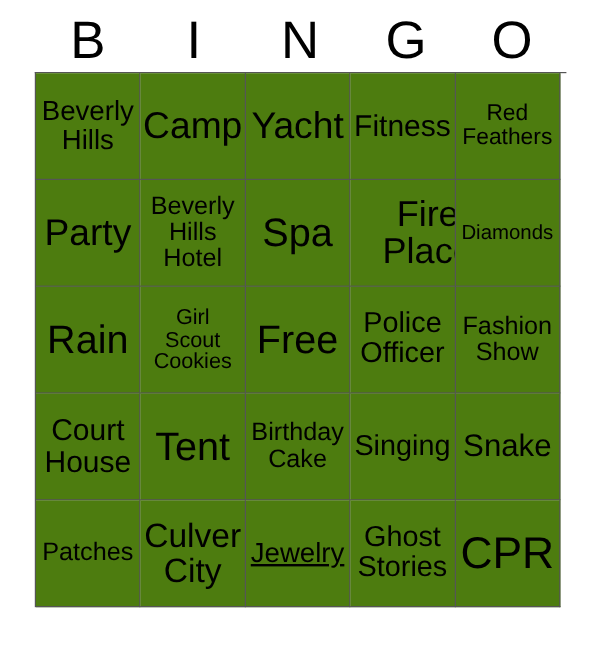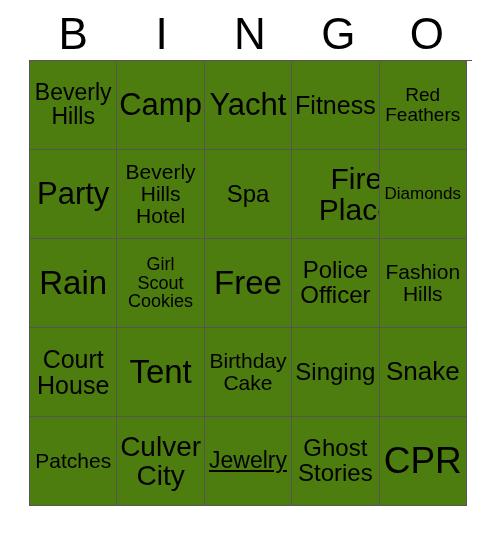--- a/index.html
+++ b/index.html
@@ -110,21 +110,21 @@
     <div class="grid-row">
       <div class="cell">
           <span class="cell-text" style="font-size: 31px;">Party</span>
         </div>
       <div class="cell">
           <span class="cell-text" style="font-size: 21px;">Beverly
 Hills
 Hotel</span>
         </div>
       <div class="cell">
-          <span class="cell-text" style="font-size: 24px;">Spa</span>
+          <span class="cell-text" style="font-size: 33px;">Spa</span>
         </div>
       <div class="cell">
           <span class="cell-text" style="font-size: 30px; margin-left: 42px;">Fire
 Place</span>
         </div>
       <div class="cell">
           <span class="cell-text" style="font-size: 17px;">Diamonds</span>
         </div>
     </div>
 
@@ -139,21 +139,21 @@
         </div>
       <div class="cell">
           <span class="cell-text" style="font-size: 33px;">Free</span>
         </div>
       <div class="cell">
           <span class="cell-text" style="font-size: 24px; text-align: center;">Police
 Officer</span>
         </div>
       <div class="cell">
           <span class="cell-text" style="font-size: 21px;">Fashion
-Hills</span>
+Show</span>
         </div>
     </div>
 
     <div class="grid-row">
       <div class="cell">
           <span class="cell-text" style="font-size: 25px;">Court
 House</span>
         </div>
       <div class="cell">
           <span class="cell-text" style="font-size: 33px;">Tent</span>

